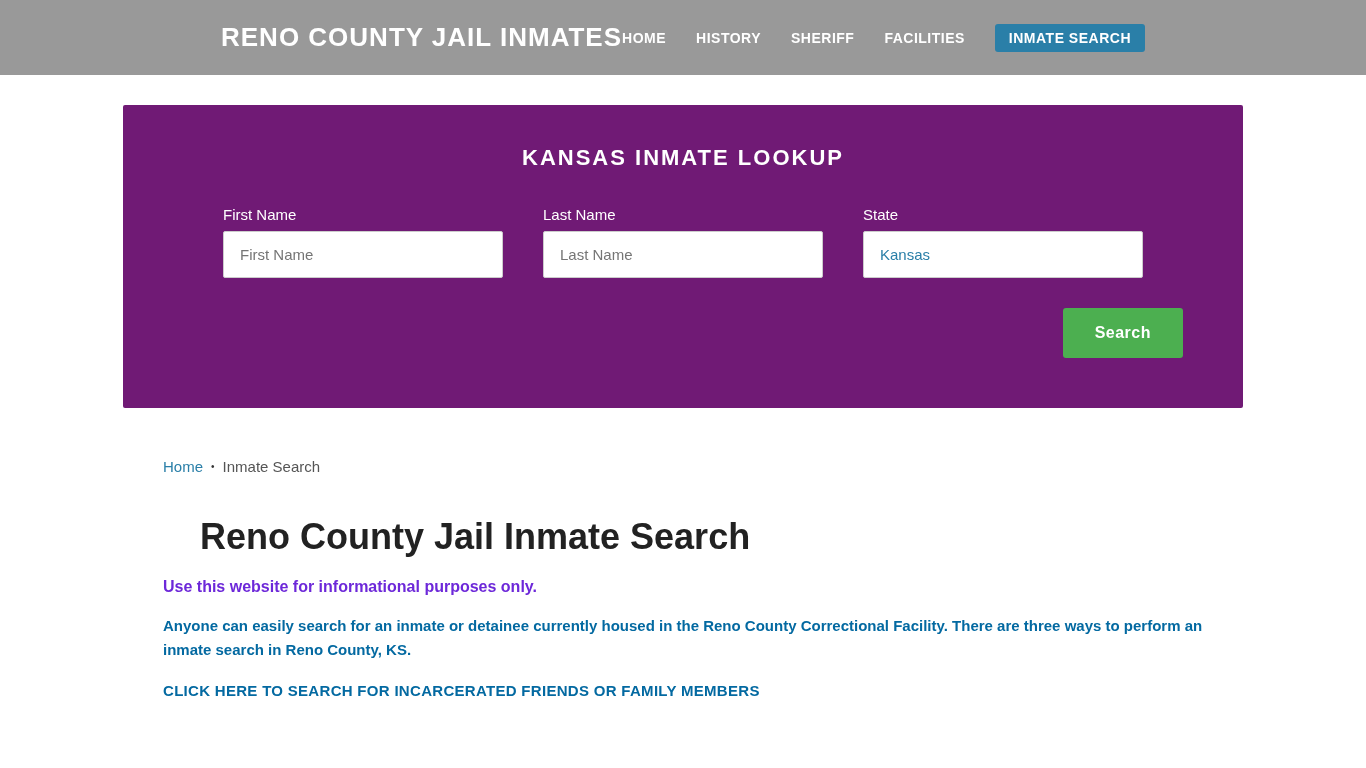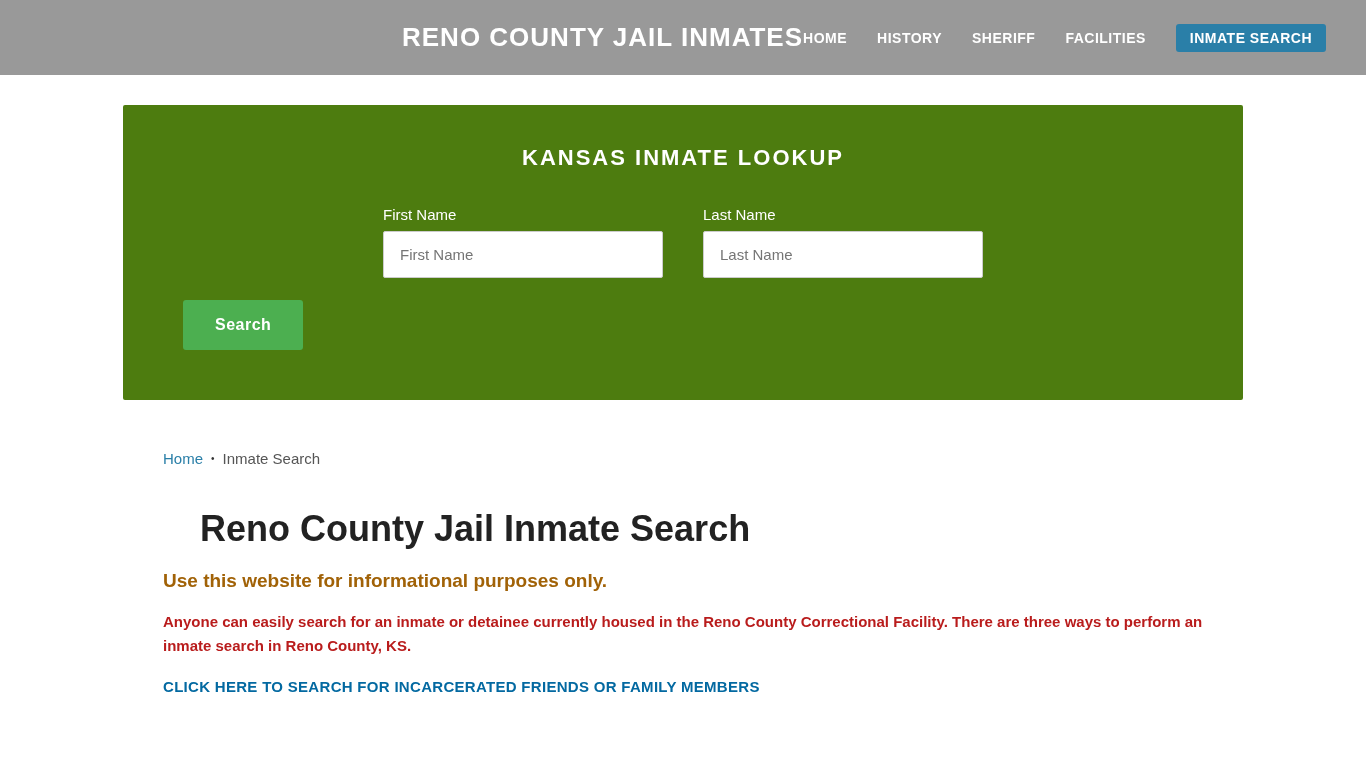--- a/index.html
+++ b/index.html
@@ -15,21 +15,21 @@
       font-size: 16px;
     }
 
     
     .header {
       background: #999999;
       padding: 0 40px;
       height: 75px;
       display: flex;
       align-items: center;
-      justify-content: flex-end;
+      justify-content: center;
     }
 
     .header-title {
       color: #ffffff;
       font-size: 26px;
       font-weight: 900;
       letter-spacing: 1px;
       text-transform: uppercase;
     }
 
@@ -50,42 +50,42 @@
     }
 
     .nav-item.active {
       background: #2a7fa8;
       padding: 6px 14px;
       border-radius: 3px;
     }
 
     
     .search-section {
-      background: #4d7c0f;
+      background: #701a75;
       margin: 30px auto;
       max-width: 1120px;
       padding: 40px 60px 50px;
       border-radius: 2px;
     }
 
     .search-section-title {
       text-align: center;
       color: #ffffff;
       font-size: 22px;
       font-weight: 700;
       letter-spacing: 2px;
       text-transform: uppercase;
       margin-bottom: 35px;
     }
 
     .search-form {
       display: flex;
       flex-direction: column;
-      align-items: flex-start;
-      gap: 22px;
+      align-items: flex-end;
+      gap: 30px;
     }
 
     .form-fields {
       display: flex;
       gap: 40px;
       width: 100%;
       justify-content: center;
     }
 
     .form-group {
@@ -171,30 +171,30 @@
     .page-title {
       font-size: 36px;
       font-weight: 700;
       color: #222;
       margin-bottom: 20px;
       line-height: 1.2;
       margin-left: 37px;
     }
 
     .info-text-bold {
-      font-size: 19px;
-      font-weight: 700;
-      color: #a16207;
+      font-size: 16px;
+      font-weight: 700;
+      color: #6d28d9;
       margin-bottom: 18px;
     }
 
     .info-text-body {
       font-size: 15px;
       font-weight: 700;
-      color: #b91c1c;
+      color: #0369a1;
       line-height: 1.6;
       margin-bottom: 20px;
     }
 
     .click-here-link {
       color: #0369a1;
       font-size: 15px;
       font-weight: 700;
       text-transform: uppercase;
       text-decoration: none;
@@ -221,20 +221,24 @@
   <div class="search-form">
     <div class="form-fields">
       <div class="form-group first-name">
         <label>First Name</label>
         <input type="text" placeholder="First Name" style="">
       </div>
       <div class="form-group last-name">
         <label>Last Name</label>
         <input type="text" placeholder="Last Name" style="">
       </div>
+      <div class="form-group state-field">
+        <label>State</label>
+        <input type="text" value="Kansas" style="">
+      </div>
     </div>
     <button class="search-button">Search</button>
   </div>
 </section>
 
 <div class="content-area">
 
   
   <div class="breadcrumb">
     <a class="breadcrumb-home">Home</a>

